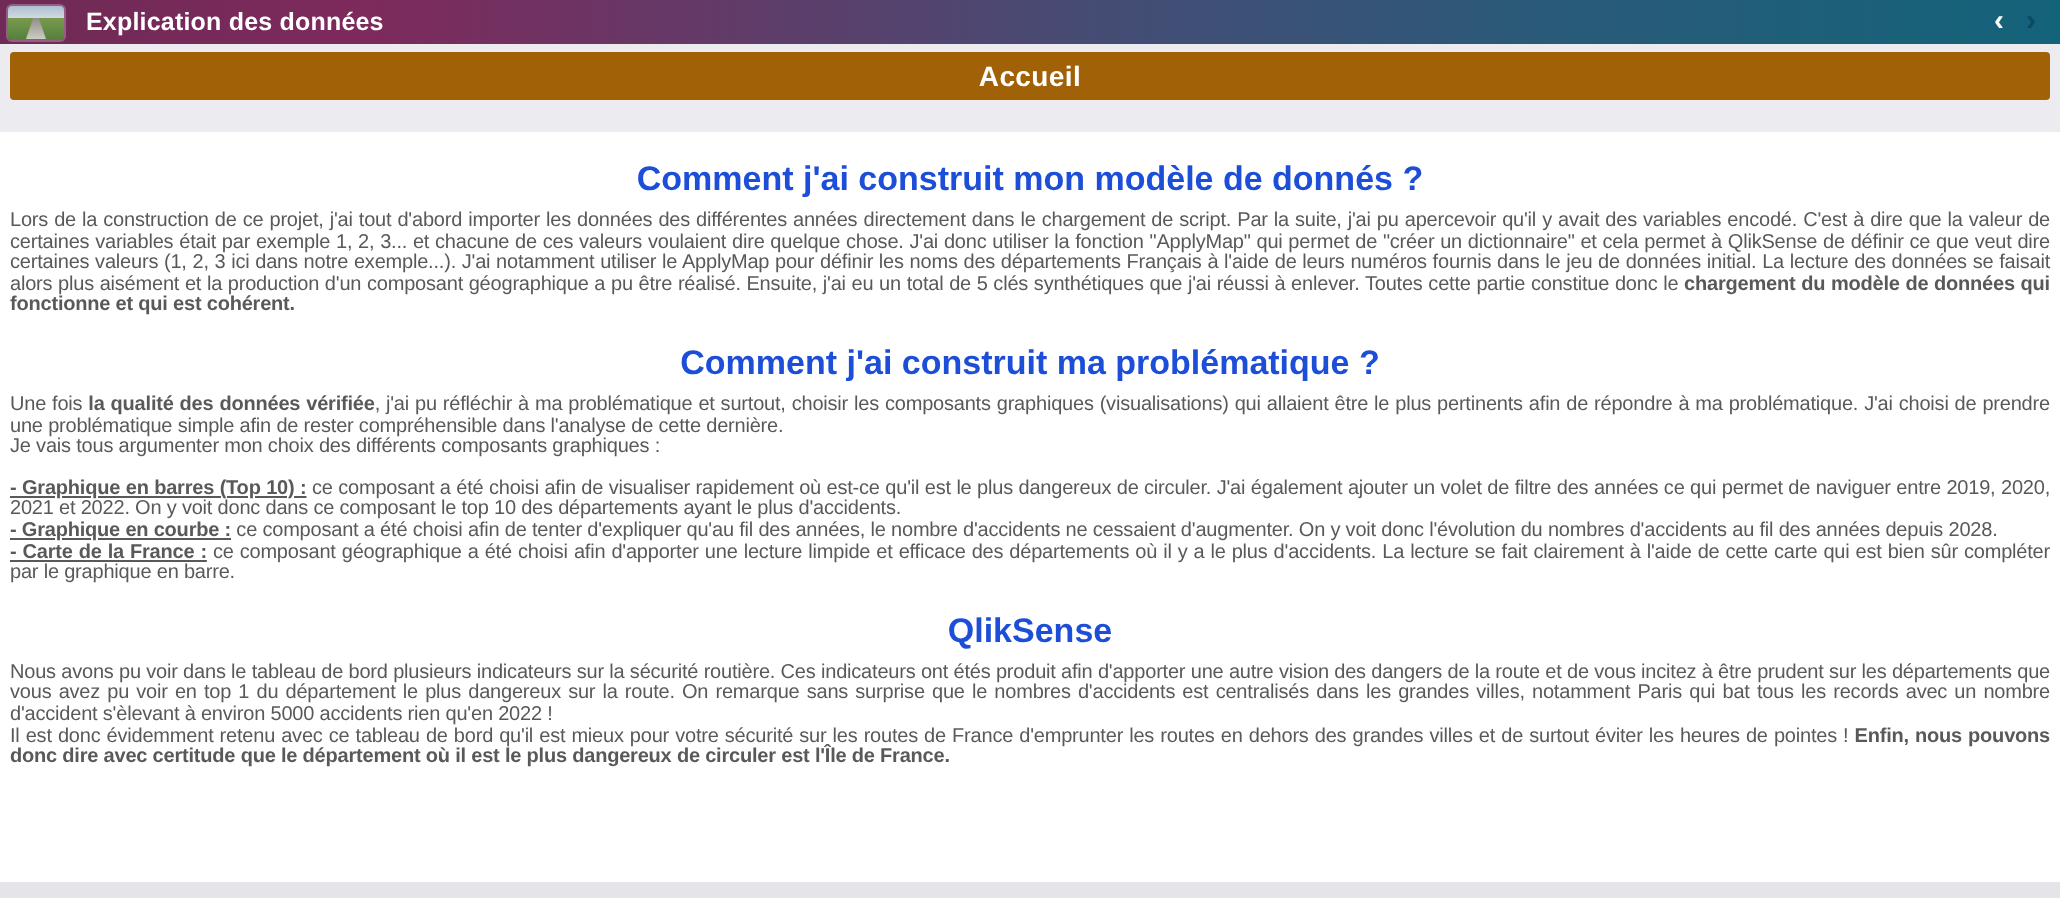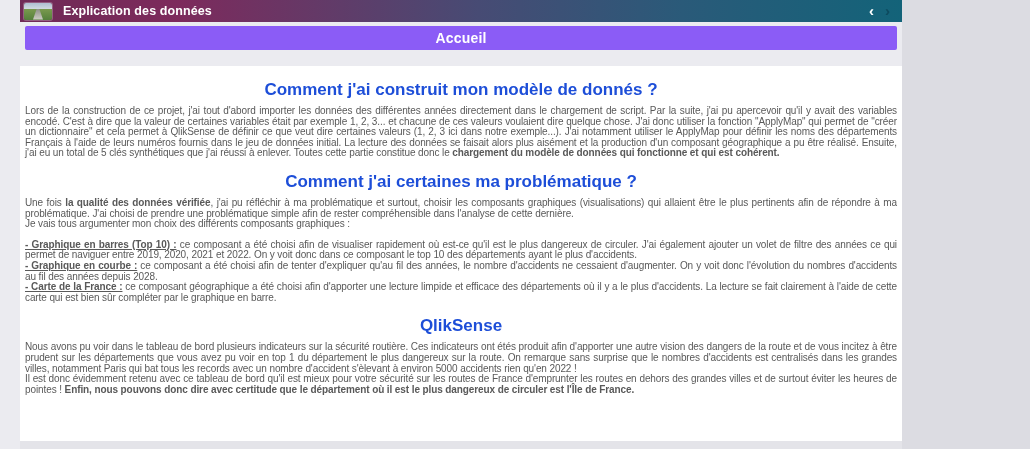--- a/index.html
+++ b/index.html
@@ -1,33 +1,33 @@
 <!DOCTYPE html>
 <html><head>
 <meta charset="utf-8">
 <style>
   * { margin:0; padding:0; box-sizing:border-box; }
   html,body { background:#dcdce2; font-family:"Liberation Sans", sans-serif; }
-  .screen { width:902px; height:449px; background:#ebebf0; overflow:hidden; position:relative;padding-left:20px; }
+  .screen { width:1030px; height:449px; background:#ebebf0; overflow:hidden; position:relative; }
 
   
   .titlebar { height:22px; background:linear-gradient(90deg,#6f2a56 0%,#7d2a5c 18%,#474b74 52%,#2a5a79 75%,#136379 100%);
     display:flex; align-items:center; padding:0 10px 0 4px; }
   .app-thumb { width:28px; height:17px; border-radius:2px; position:relative; overflow:hidden; flex:0 0 auto;
     background:linear-gradient(180deg,#aebfd2 0%,#cfd9df 34%,#7a9a4e 34%,#55803c 100%); box-shadow:0 0 0 1px rgba(255,255,255,0.25); }
   .thumb-road { position:absolute; bottom:0; left:9px; width:10px; height:11px;
     background:linear-gradient(180deg,#8f8f88,#cfcfc6); clip-path:polygon(38% 0,62% 0,100% 100%,0 100%); }
   .app-title { color:#ffffff; font-size:12.5px; font-weight:700; margin-left:11px; letter-spacing:0.1px; }
   .sheet-nav { margin-left:auto; display:flex; align-items:center; gap:11px; padding-right:2px; }
   .arrow { font-size:15px; font-weight:700; line-height:20px; cursor:pointer; }
   .arrow.prev { color:#ffffff; }
   .arrow.next { color:#0d4a5e; }
 
   
-  .banner { margin:4px 5px 16px 5px; height:24px; background:#8b5cf6; border-radius:2px;
+  .banner { margin:4px 5px 16px 5px; height:24px; background:#a16207; border-radius:2px;
     display:flex; align-items:center; justify-content:center; }
   .banner span { color:#ffffff; font-size:14px; font-weight:700; letter-spacing:0.2px; }
 
   
   .sheet { margin-top:6px; background:#ffffff; min-height:375px; padding:1px 5px 14px 5px; }
   .sec-heading { text-align:center; color:#1d4ed8; font-size:17px; font-weight:700; margin:13px 0 6px 0; }
   .body-text { font-size:10px; line-height:10.6px; color:#595959; letter-spacing:-0.1px; text-align:justify; }
   .body-text .b { font-weight:700; }
   .body-text .u { text-decoration:underline; }
   .gap-line { height:10px; }
@@ -55,21 +55,21 @@
   </div>
 
   <main class="sheet">
 
     <section>
       <h1 class="sec-heading">Comment j'ai construit mon modèle de donnés ?</h1>
       <p class="body-text"><span>Lors de la construction de ce projet, j'ai tout d'abord importer les données des différentes années directement dans le chargement de script. Par la suite, j'ai pu apercevoir qu'il y avait des variables encodé. C'est à dire que la valeur de certaines variables était par exemple 1, 2, 3... et chacune de ces valeurs voulaient dire quelque chose. J'ai donc utiliser la fonction "ApplyMap" qui permet de "créer un dictionnaire" et cela permet à QlikSense de définir ce que veut dire certaines valeurs (1, 2, 3 ici dans notre exemple...). J'ai notamment utiliser le ApplyMap pour définir les noms des départements Français à l'aide de leurs numéros fournis dans le jeu de données initial. La lecture des données se faisait alors plus aisément et la production d'un composant géographique a pu être réalisé. Ensuite, j'ai eu un total de 5 clés synthétiques que j'ai réussi à enlever. Toutes cette partie constitue donc le </span><span class="b">chargement du modèle de données qui fonctionne et qui est cohérent.</span></p>
     </section>
 
     <section>
-      <h1 class="sec-heading">Comment j'ai certaines ma problématique ?</h1>
+      <h1 class="sec-heading">Comment j'ai construit ma problématique ?</h1>
       <p class="body-text"><span>Une fois </span><span class="b">la qualité des données vérifiée</span><span>, j'ai pu réfléchir à ma problématique et surtout, choisir les composants graphiques (visualisations) qui allaient être le plus pertinents afin de répondre à ma problématique. J'ai choisi de prendre une problématique simple afin de rester compréhensible dans l'analyse de cette dernière.</span></p>
       <p class="body-text"><span>Je vais tous argumenter mon choix des différents composants graphiques :</span></p>
       <div class="gap-line"></div>
       <p class="body-text"><span class="b u">- Graphique en barres (Top 10) :</span><span> ce composant a été choisi afin de visualiser rapidement où est-ce qu'il est le plus dangereux de circuler. J'ai également ajouter un volet de filtre des années ce qui permet de naviguer entre 2019, 2020, 2021 et 2022. On y voit donc dans ce composant le top 10 des départements ayant le plus d'accidents.</span></p>
       <p class="body-text"><span class="b u">- Graphique en courbe :</span><span> ce composant a été choisi afin de tenter d'expliquer qu'au fil des années, le nombre d'accidents ne cessaient d'augmenter. On y voit donc l'évolution du nombres d'accidents au fil des années depuis 2028.</span></p>
       <p class="body-text"><span class="b u">- Carte de la France :</span><span> ce composant géographique a été choisi afin d'apporter une lecture limpide et efficace des départements où il y a le plus d'accidents. La lecture se fait clairement à l'aide de cette carte qui est bien sûr compléter par le graphique en barre.</span></p>
     </section>
 
     <section>
       <h1 class="sec-heading">QlikSense</h1>

